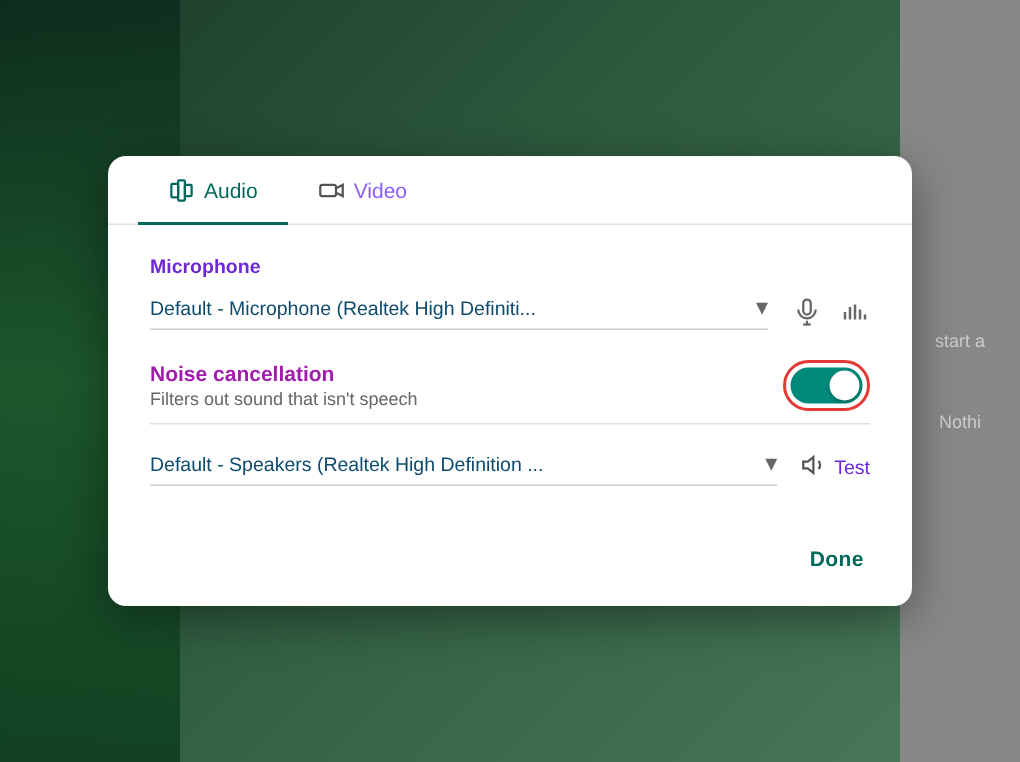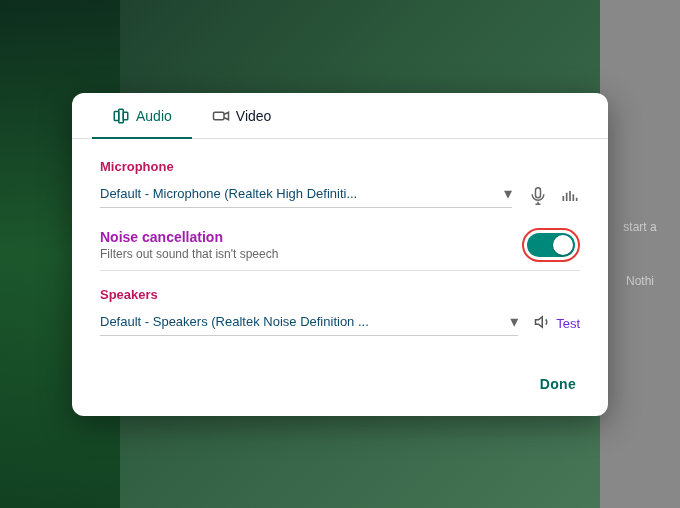--- a/index.html
+++ b/index.html
@@ -72,21 +72,21 @@
       padding: 0 20px;
     }
 
     .tab {
       display: flex;
       align-items: center;
       gap: 6px;
       padding: 14px 20px 12px;
       cursor: pointer;
       font-size: 14px;
-      color: #0f172a;
+      color: #8b5cf6;
       border-bottom: 2px solid transparent;
       margin-bottom: -1px;
       position: relative;
     }
 
     .tab.active {
       color: #00695c;
       border-bottom: 2px solid #00695c;
       font-weight: 500;
     }
@@ -95,21 +95,21 @@
       width: 18px;
       height: 18px;
     }
 
     
     .dialog-content {
       padding: 20px 28px 16px;
     }
 
     .section-label {
-      color: #be185d;
+      color: #6d28d9;
       font-size: 13px;
       font-weight: 600;
       margin-bottom: 10px;
     }
 
     .device-row {
       display: flex;
       align-items: center;
       margin-bottom: 20px;
     }
@@ -310,24 +310,23 @@
       </div>
       <div class="toggle-wrapper">
         <div class="toggle">
           <div class="toggle-knob"></div>
         </div>
       </div>
     </div>
 
     <div class="section-divider"></div>
 
-    <div class="section-label">Speakers</div>
     <div class="speakers-device-row">
       <div class="device-select">
-        <span class="device-name">Default - Speakers (Realtek Noise Definition ...</span>
+        <span class="device-name">Default - Speakers (Realtek High Definition ...</span>
         <span class="chevron-icon">▾</span>
       </div>
       <div class="test-btn">
         <span>
           <svg width="18" height="18" viewBox="0 0 24 24" fill="none" stroke="#555" stroke-width="2">
             <polygon points="11,5 6,9 2,9 2,15 6,15 11,19"></polygon>
             <path d="M15.54 8.46a5 5 0 0 1 0 7.07"></path>
           </svg>
         </span>
         <span>Test</span>

